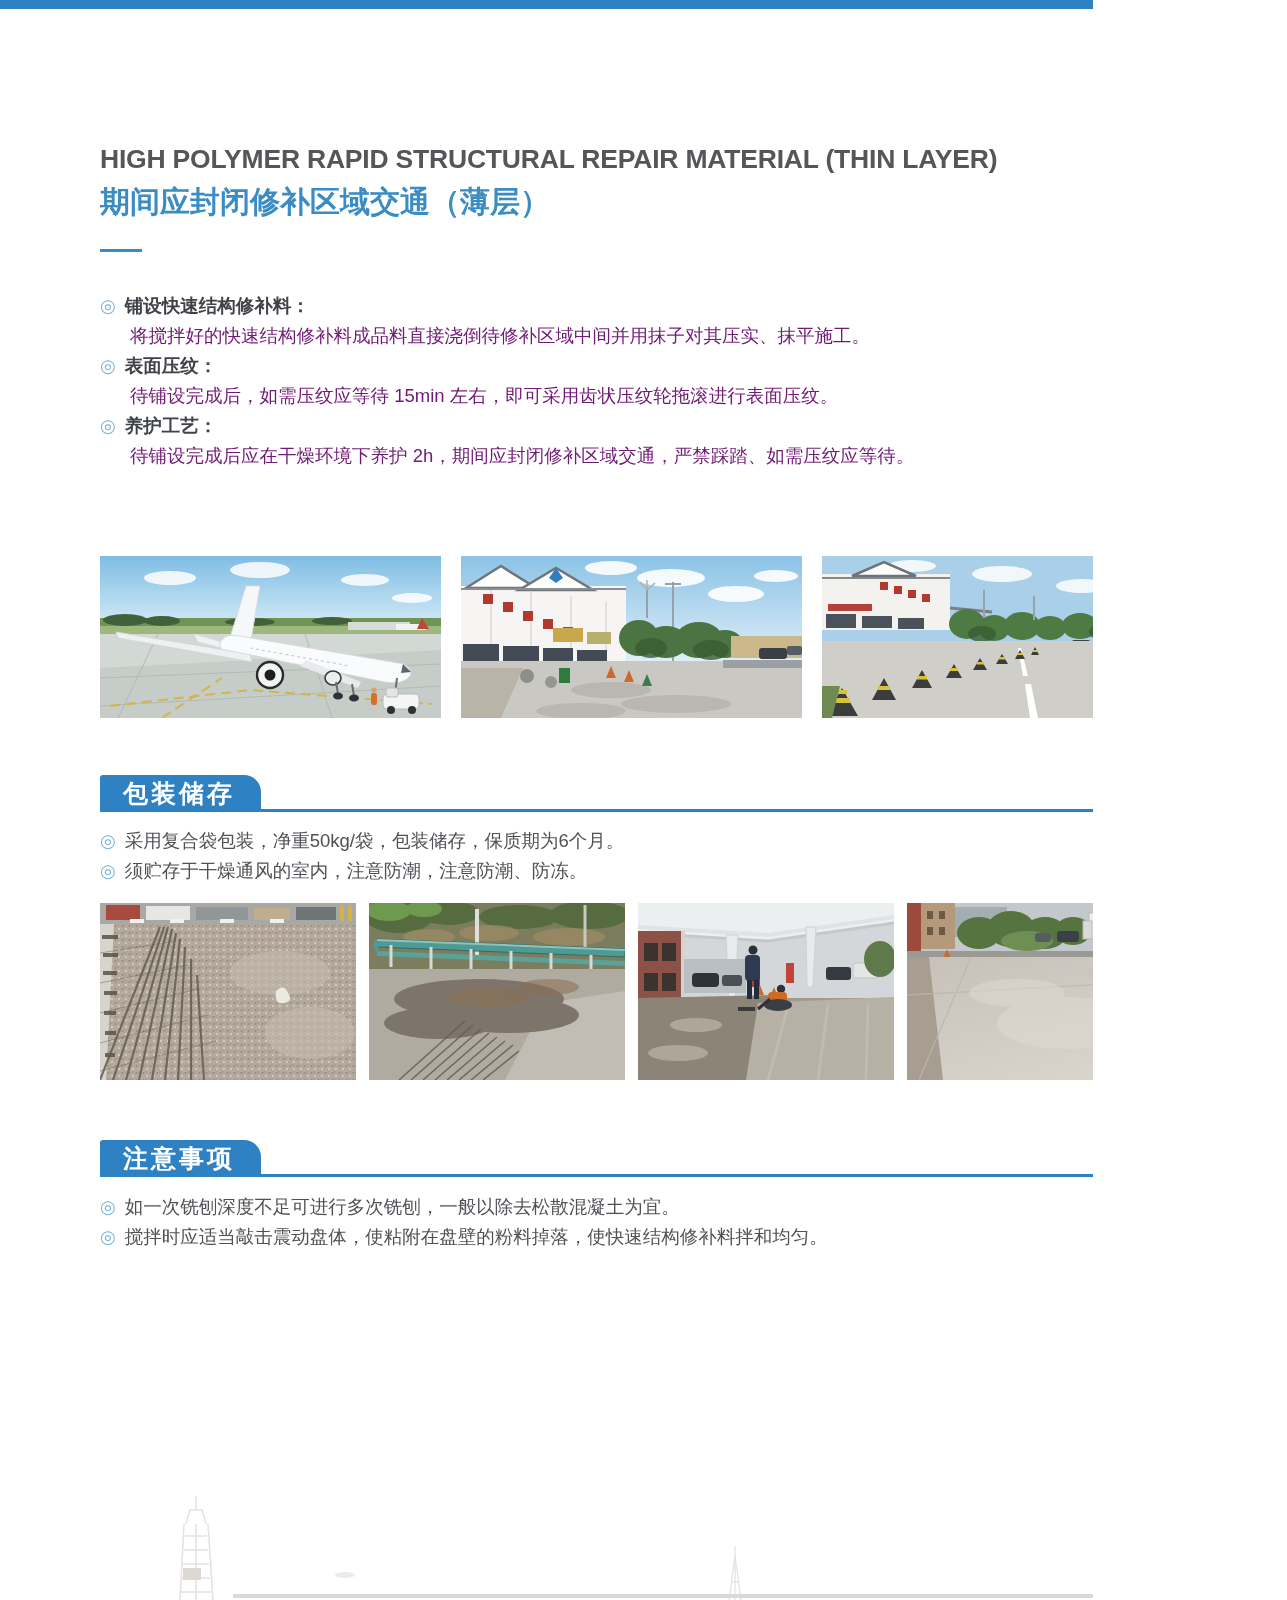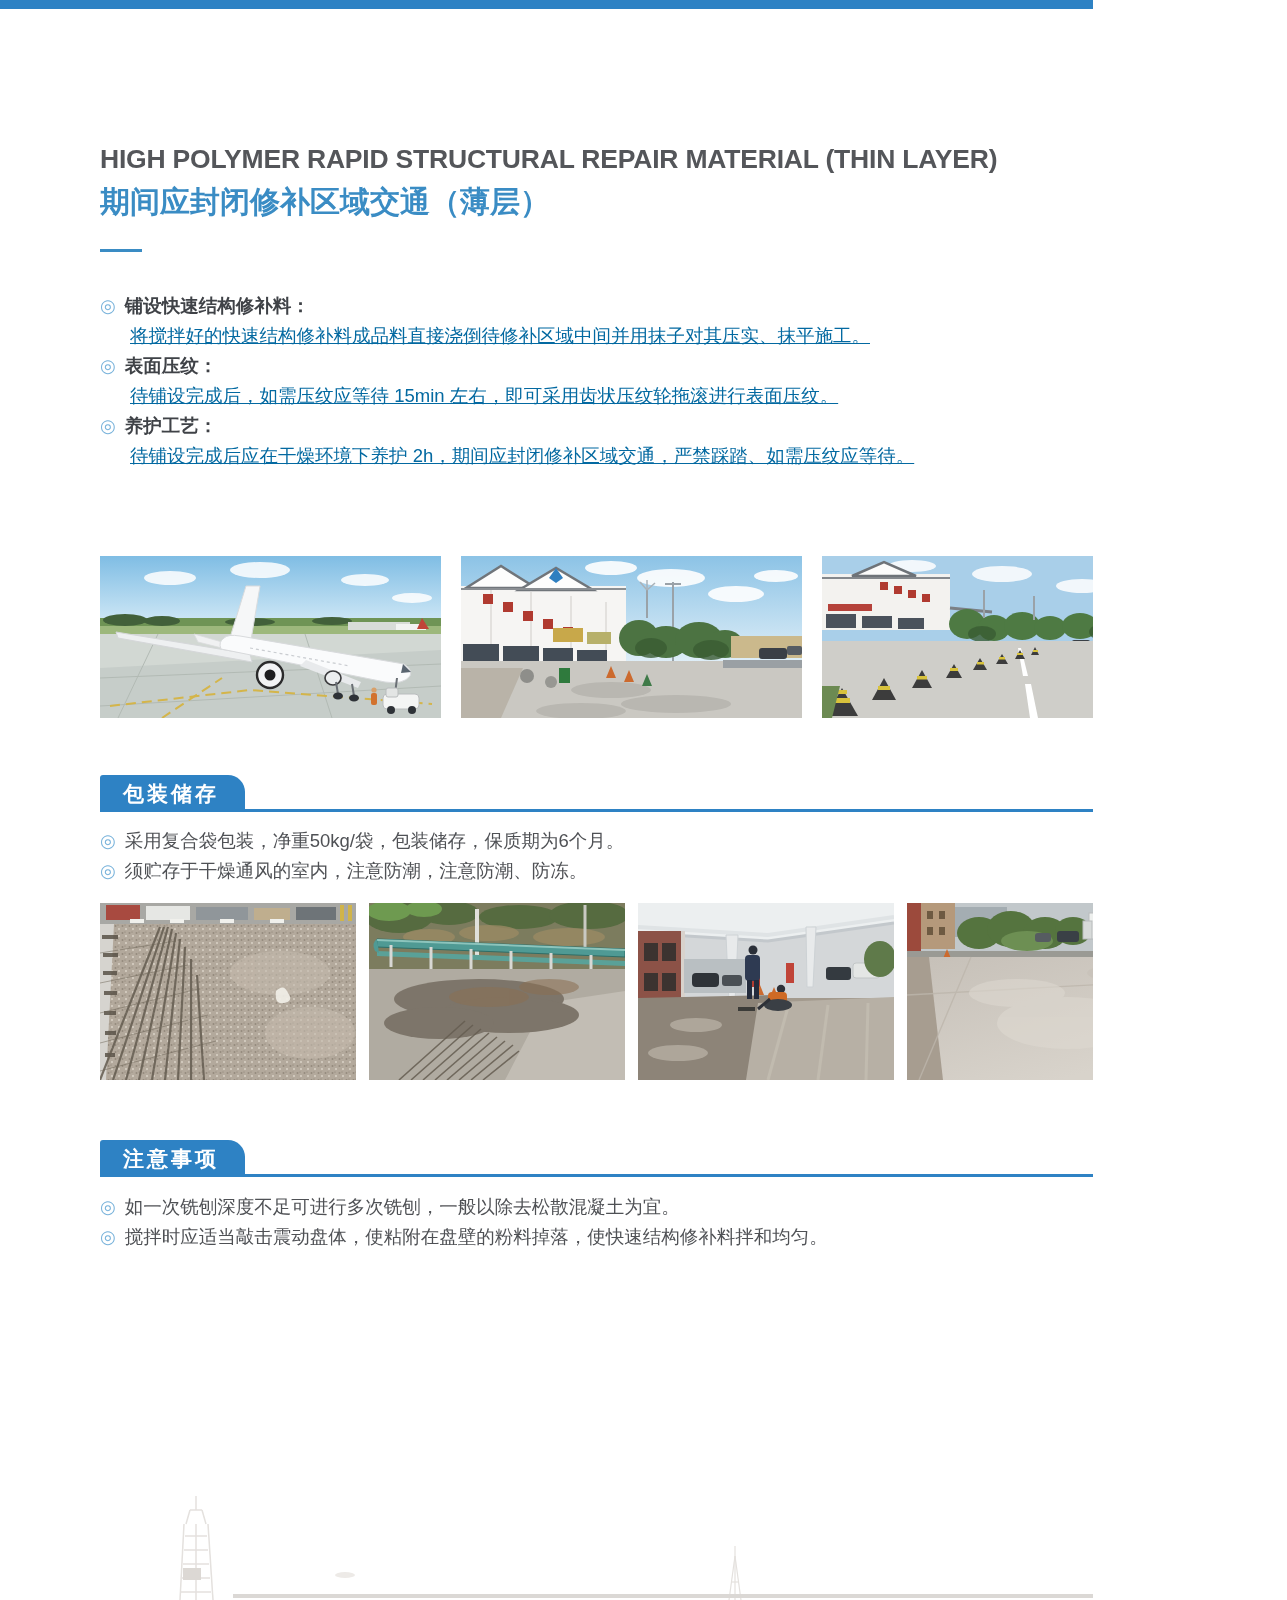--- a/index.html
+++ b/index.html
@@ -6,31 +6,31 @@
   .page{position:relative;width:1093px;height:1600px;background:#ffffff;overflow:hidden;
         font-family:"Liberation Sans","DejaVu Sans",sans-serif;color:#4F5155;}
   .topbar{position:absolute;left:0;top:0;width:1287px;height:9px;background:#2E82C4;}
   .header{position:absolute;left:100px;top:142px;width:1063px;}
   .title-en{margin:0;font-size:26.5px;font-weight:700;color:#54565A;letter-spacing:-0.2px;line-height:34px;}
   .title-zh{margin:7px 0 0 0;font-size:30px;font-weight:700;color:#3A8CC4;line-height:38px;}
   .title-underline{margin-top:28px;width:42px;height:3px;background:#3A8CC4;}
   .bodytext{position:absolute;left:100px;top:291px;width:1063px;font-size:18.5px;line-height:31px;}
   .intro{margin:0 0 4px 0;text-indent:37px;text-align:justify;color:#4F5155;}
   .proc-head{display:flex;align-items:baseline;gap:9px;line-height:30px;color:#3F4247;font-weight:700;}
-  .proc-body{line-height:30px;padding-left:30px;color:#0369a1;text-decoration:underline;}
+  .proc-body{line-height:30px;padding-left:30px;color:#701a75;}
   .bullet-glyph{color:#79B3DB;font-weight:400;font-size:18px;}
   .photo-row{position:absolute;left:100px;display:flex;}
   .photo-row1{top:556px;gap:20px;}
   .photo-row2{top:903px;gap:13px;}
   .photo{overflow:hidden;background:#d8d8d4;}
   .photo svg{display:block;}
   .ph1{width:341px;height:162px;}
   .ph2{width:256px;height:177px;}
   .section-tab{position:absolute;left:100px;height:37px;background:#2E82C4;border-radius:3px 17px 3px 0;
-      color:#ffffff;font-size:21px;font-weight:700;letter-spacing:3px;display:flex;align-items:center;
+      color:#ffffff;font-size:25px;font-weight:700;letter-spacing:3px;display:flex;align-items:center;
       padding:0 26px 0 23px;z-index:2;}
   .section-line{position:absolute;left:100px;width:1063px;height:3px;background:#2E82C4;z-index:1;}
   .bullet-list{position:absolute;left:100px;width:1063px;font-size:18.5px;}
   .bullet-item{display:flex;align-items:baseline;gap:9px;line-height:30px;color:#4F5155;}
   .skyline{position:absolute;left:0;top:1490px;width:1287px;height:110px;}
   .baseline-strip{position:absolute;left:233px;top:1594px;width:1054px;height:4px;background:#DBD8D5;}
 </style>
 </head>
 <body>
 

